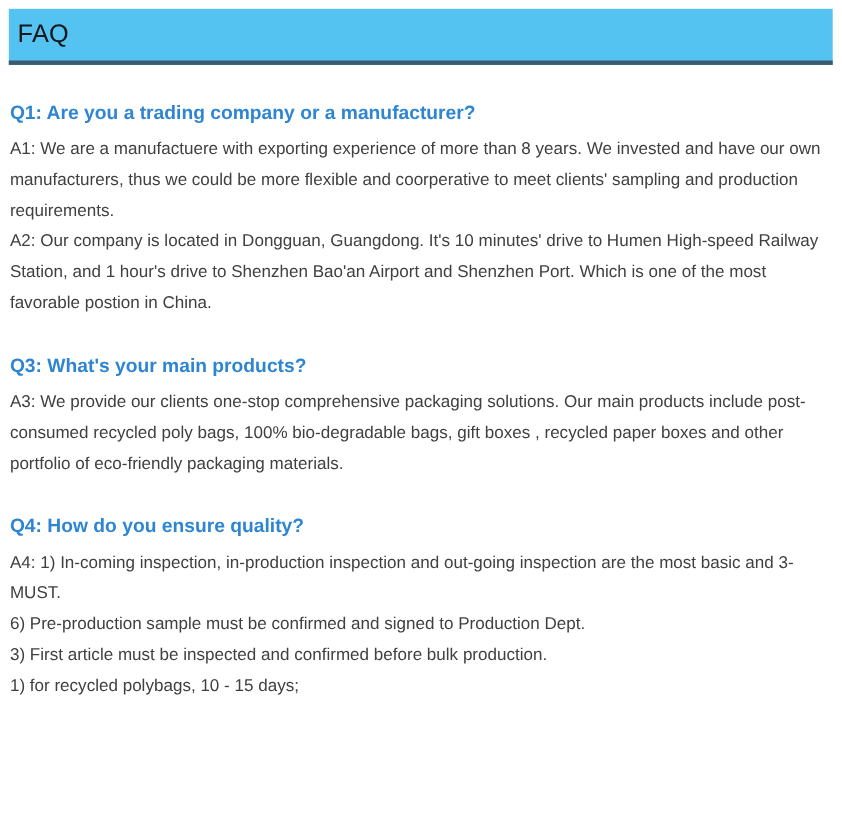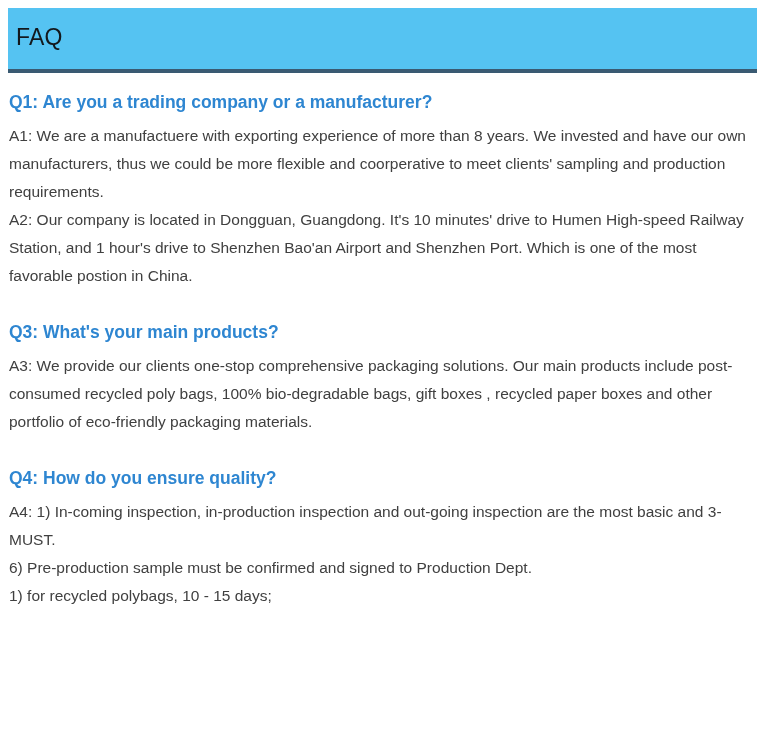--- a/index.html
+++ b/index.html
@@ -14,21 +14,21 @@
     overflow: hidden;
     font-family: "Liberation Sans", "DejaVu Sans", sans-serif;
   }
   .page {
     padding: 8px 8px 0 8px;
     width: 765px;
   }
   .faq-header {
     background: #55C3F2;
     border-bottom: 4px solid #3A5A72;
-    height: 65px;
+    height: 51px;
     display: flex;
     align-items: center;
     padding: 0 10px 2px 8px;
   }
   .faq-header .title {
     font-size: 23px;
     font-weight: 400;
     color: #13181C;
     letter-spacing: 0.2px;
   }
@@ -36,21 +36,21 @@
     padding: 0 1px;
   }
   .faq-item .q {
     margin: 31px 0 9px 0;
     font-size: 17.5px;
     font-weight: 700;
     color: #2E86D1;
     line-height: 22px;
   }
   .faq-item:first-of-type .q {
-    margin-top: 18px;
+    margin-top: 32px;
   }
   .faq-item .a {
     margin: 0;
     font-size: 15.5px;
     font-weight: 400;
     color: #404040;
     line-height: 28px;
     max-width: 750px;
   }
 </style>
@@ -76,20 +76,21 @@
 
     <section class="faq-item">
       <h2 class="q">Q3: What's your main products?</h2>
       <p class="a">A3: We provide our clients one-stop comprehensive packaging solutions. Our main products include post-consumed recycled poly bags, 100% bio-degradable bags, gift boxes , recycled paper boxes and other portfolio of eco-friendly packaging materials.</p>
     </section>
 
     <section class="faq-item">
       <h2 class="q">Q4: How do you ensure quality?</h2>
       <p class="a">A4: 1) In-coming inspection, in-production inspection and out-going inspection are the most basic and 3-MUST.</p>
       <p class="a">6) Pre-production sample must be confirmed and signed to Production Dept.</p>
+      <p class="a">3) First article must be inspected and confirmed before bulk production.</p>
     </section>
 
     <section class="faq-item">
       <p class="a">1) for recycled polybags, 10 - 15 days;</p>
 
     </section>
 
   </div>
 </div>
 

